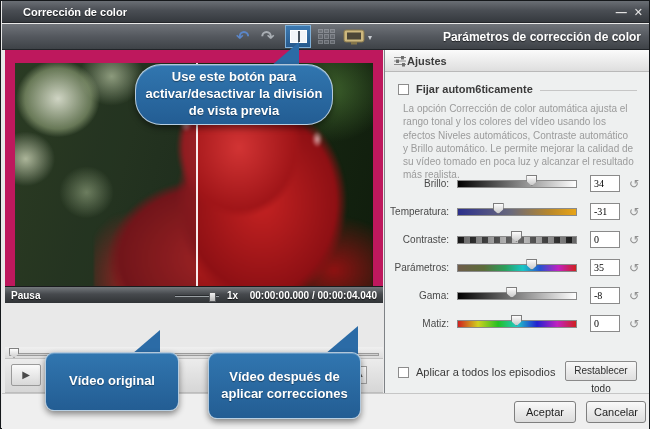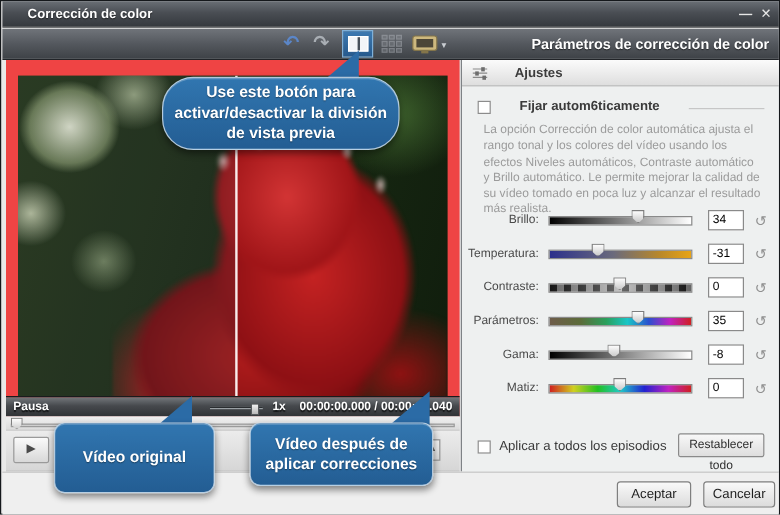--- a/index.html
+++ b/index.html
@@ -33,22 +33,22 @@
   #grid-btn { position:absolute; left:316px; top:5px; width:17px; height:15px;
     display:grid; grid-template-columns:repeat(3,1fr); grid-template-rows:repeat(3,1fr); gap:1px;
     opacity:.55; }
   #grid-btn i { background:rgba(185,190,196,.35); border:1px solid rgba(185,190,196,.7); }
   #monitor-btn { position:absolute; left:341px; top:3px; width:34px; height:20px;
     display:flex; align-items:center; gap:3px; }
   #monitor-btn .arrow { color:#c9cdd2; font-size:8px; }
   #toolbar-title { position:absolute; right:8px; top:0; height:26px; line-height:26px;
     color:#fff; font-size:12px; font-weight:bold; text-shadow:0 1px 1px rgba(0,0,0,.6); }
   
-  #video-frame { position:absolute; left:4px; top:49px; width:378px; height:297px;
-    background:#ef4444; }
+  #video-frame { position:absolute; left:4px; top:49px; width:378px; height:253px;
+    background:#be185d; }
   #video-img { position:absolute; left:10px; top:13px; right:10px; bottom:17px;
     background:
       radial-gradient(60px 55px at 12% 16%, rgba(246,250,228,.95), rgba(205,224,165,.45) 55%, transparent 70%),
       radial-gradient(45px 42px at 3% 43%, rgba(232,240,203,.8), transparent 65%),
       radial-gradient(50px 45px at 27% 6%, rgba(222,236,192,.65), transparent 65%),
       radial-gradient(42px 40px at 20% 58%, rgba(202,222,172,.5), transparent 65%),
       radial-gradient(80px 70px at 88% 12%, rgba(70,110,50,.8), transparent 75%),
       linear-gradient(105deg,#27391b,#1d2e16 40%,#162611 70%,#101d0d);
     overflow:hidden; }
   .flower { position:absolute; left:22%; top:12%; width:78%; height:92%;
@@ -96,24 +96,24 @@
   #volume-icon { position:absolute; left:336px; top:8px; color:#7a7a7a; font-size:13px;
     font-weight:bold; }
   #spinner-up { position:absolute; left:350px; top:7px; width:12px; height:18px;
     background:linear-gradient(#fafafa,#dcdcdc); border:1px solid #9a9a9a;
     font-size:6px; color:#555; text-align:center; line-height:16px; }
   
   #panel { position:absolute; left:383px; top:49px; width:265px; height:343px;
     background:#eef0f0; border-left:1px solid #7e8286; }
   #panel-header { position:absolute; left:0; top:0; width:100%; height:22px;
     background:linear-gradient(#fbfbfb,#dedede); border-bottom:1px solid #b9b9b9;
-    display:flex; align-items:center; gap:22px; padding-left:8px;
+    display:flex; align-items:center; gap:0; padding-left:8px;
     color:#3c3c3c; font-size:11px; font-weight:bold; }
   #auto-row { position:absolute; left:13px; top:32px; right:12px; height:14px;
-    display:flex; align-items:center; gap:24px; }
+    display:flex; align-items:center; gap:7px; }
   .checkbox { width:11px; height:11px; background:#fff; border:1px solid #8c8c8c;
     flex:none; }
   #auto-label { font-size:11px; font-weight:bold; color:#3a3a3a; white-space:nowrap; }
   #auto-rule { flex:1; height:1px; background:#c6c6c6; margin-top:2px; }
   #description { position:absolute; left:18px; top:52px; width:232px;
     color:#9b9b9b; font-size:10px; line-height:1.33; }
   .srow { position:absolute; left:0; width:100%; height:14px; }
   .slabel { position:absolute; right:200px; top:1px; color:#4a4a4a; font-size:10px; }
   .strack { position:absolute; left:72px; top:3px; width:120px; height:8px;
     border:1px solid #8a8a8a; }
@@ -122,21 +122,21 @@
     clip-path:polygon(0 0,100% 0,100% 55%,50% 100%,0 55%); }
   .grad-brillo, .grad-gama { background:linear-gradient(90deg,#000,#fff); }
   .grad-temp { background:linear-gradient(90deg,#2c308c,#6a6a7c 45%,#b9882a 78%,#e8a416); }
   .grad-contraste { background:
       linear-gradient(90deg,rgba(0,0,0,.4),rgba(255,255,255,.3) 50%,rgba(0,0,0,.4)),
       repeating-linear-gradient(90deg,#262626 0 6px,#a8a8a8 6px 12px); }
   .grad-sat { background:linear-gradient(90deg,#6e5c4a,#5c6c3a 22%,#2aa05c 40%,#19c6c6 55%,#2a50cf 70%,#c022c0 85%,#d02020); }
   .grad-matiz { background:linear-gradient(90deg,#d02020,#d0d020 17%,#22c022 34%,#20c8c8 50%,#2222d0 67%,#c022c0 84%,#d02020); }
   .sval { position:absolute; left:205px; top:-2px; width:30px; height:17px;
     border:1px solid #8a8a8a; font-size:10px; padding-left:3px;
-    font-family:Liberation Sans, sans-serif; }
+    font-family:Liberation Serif, serif; }
   .sreset { position:absolute; left:244px; top:0; color:#8f8f8f; font-size:12px;
     line-height:14px; cursor:default; }
   #apply-row { position:absolute; left:13px; top:314px; height:16px;
     display:flex; align-items:center; gap:7px; }
   #apply-label { font-size:11px; color:#3a3a3a; }
   #reset-all-btn { position:absolute; left:180px; top:311px; width:72px; height:20px;
     background:linear-gradient(#f8f8f8,#dedede); border:1px solid #8a8a8a; border-radius:2px;
     font-size:10px; color:#2e2e2e; text-align:center; line-height:18px; }
   
   #footer { position:absolute; left:1px; top:392px; width:647px; height:36px;
@@ -155,21 +155,21 @@
     z-index:40; padding:4px 8px; text-shadow:0 1px 1px rgba(0,0,0,.4); }
   .pointer { position:absolute; width:0; height:0; z-index:39; }
   #split-pointer { left:270px; top:41px; border-left:28px solid transparent;
     border-bottom:24px solid #2b6ba6; }
   #orig-pointer { left:131px; top:329px; border-left:28px solid transparent;
     border-bottom:24px solid #2b6ba6; }
   #corr-pointer { left:324px; top:325px; border-left:33px solid transparent;
     border-bottom:28px solid #2b6ba6; }
   #split-callout { left:134px; top:63px; width:198px; height:61px;border-radius:26px; }
   #orig-callout { left:44px; top:351px; width:134px; height:59px; }
-  #corr-callout { left:207px; top:351px; width:153px; height:53px; }
+  #corr-callout { left:207px; top:351px; width:153px; height:67px; }
 </style>
 </head>
 <body>
 
 <div id="window">
 
   <div id="titlebar">
     <span class="title">Corrección de color</span>
     <div id="win-controls">
       <span>—</span>

